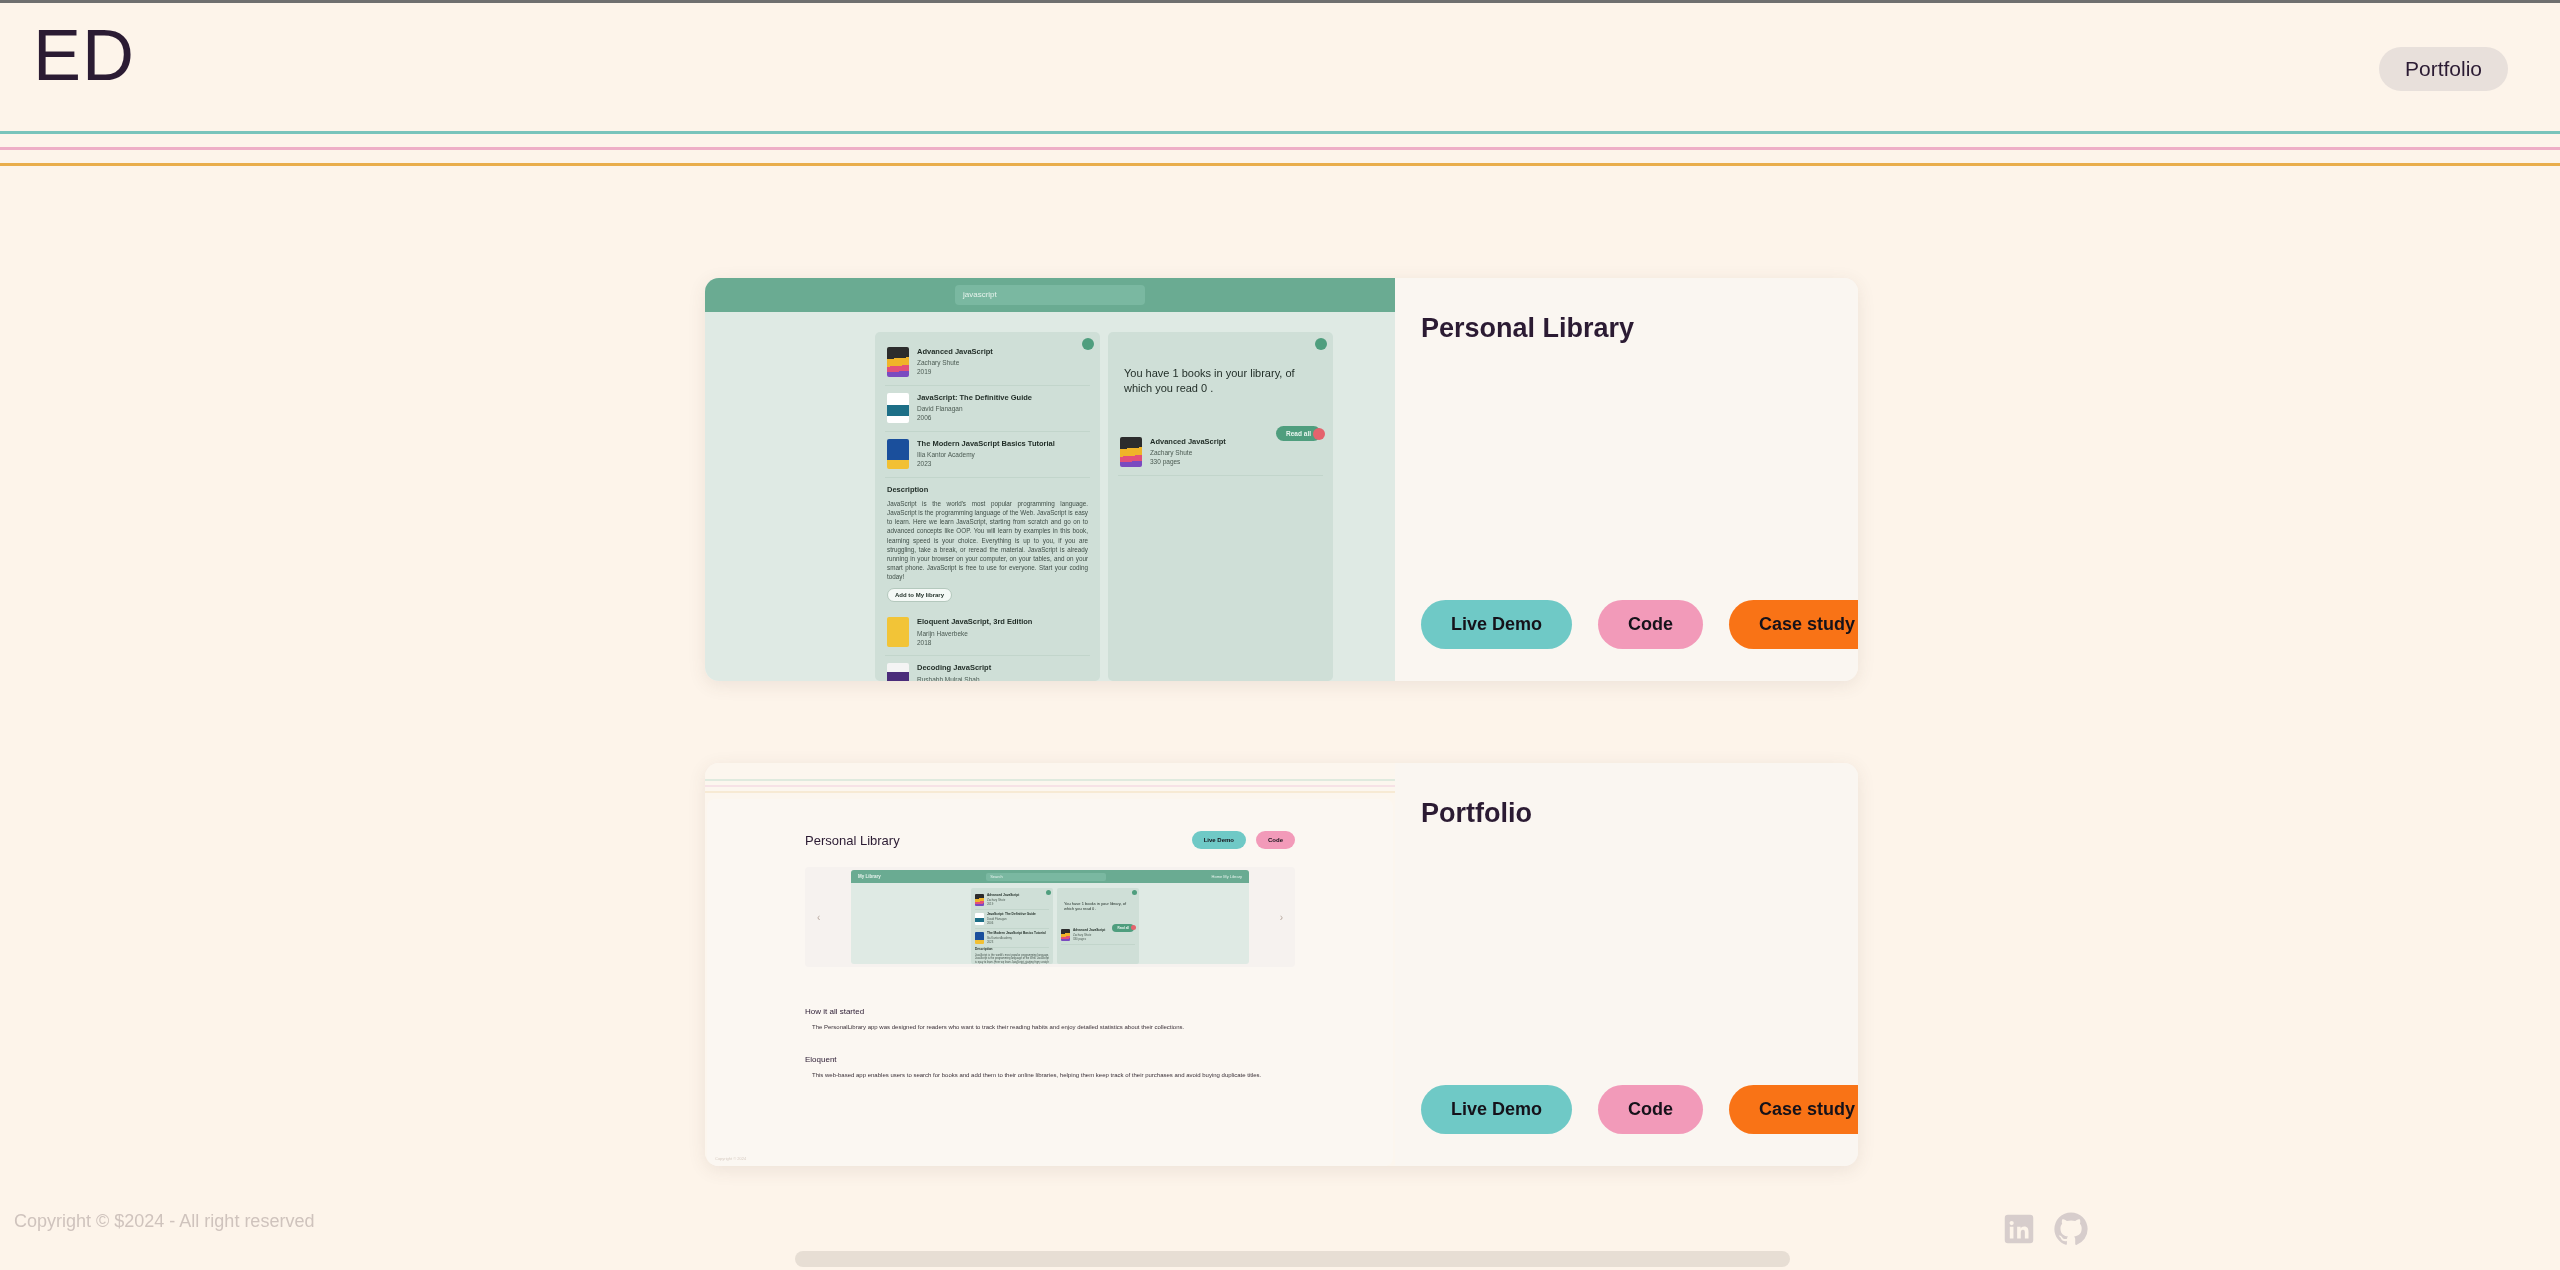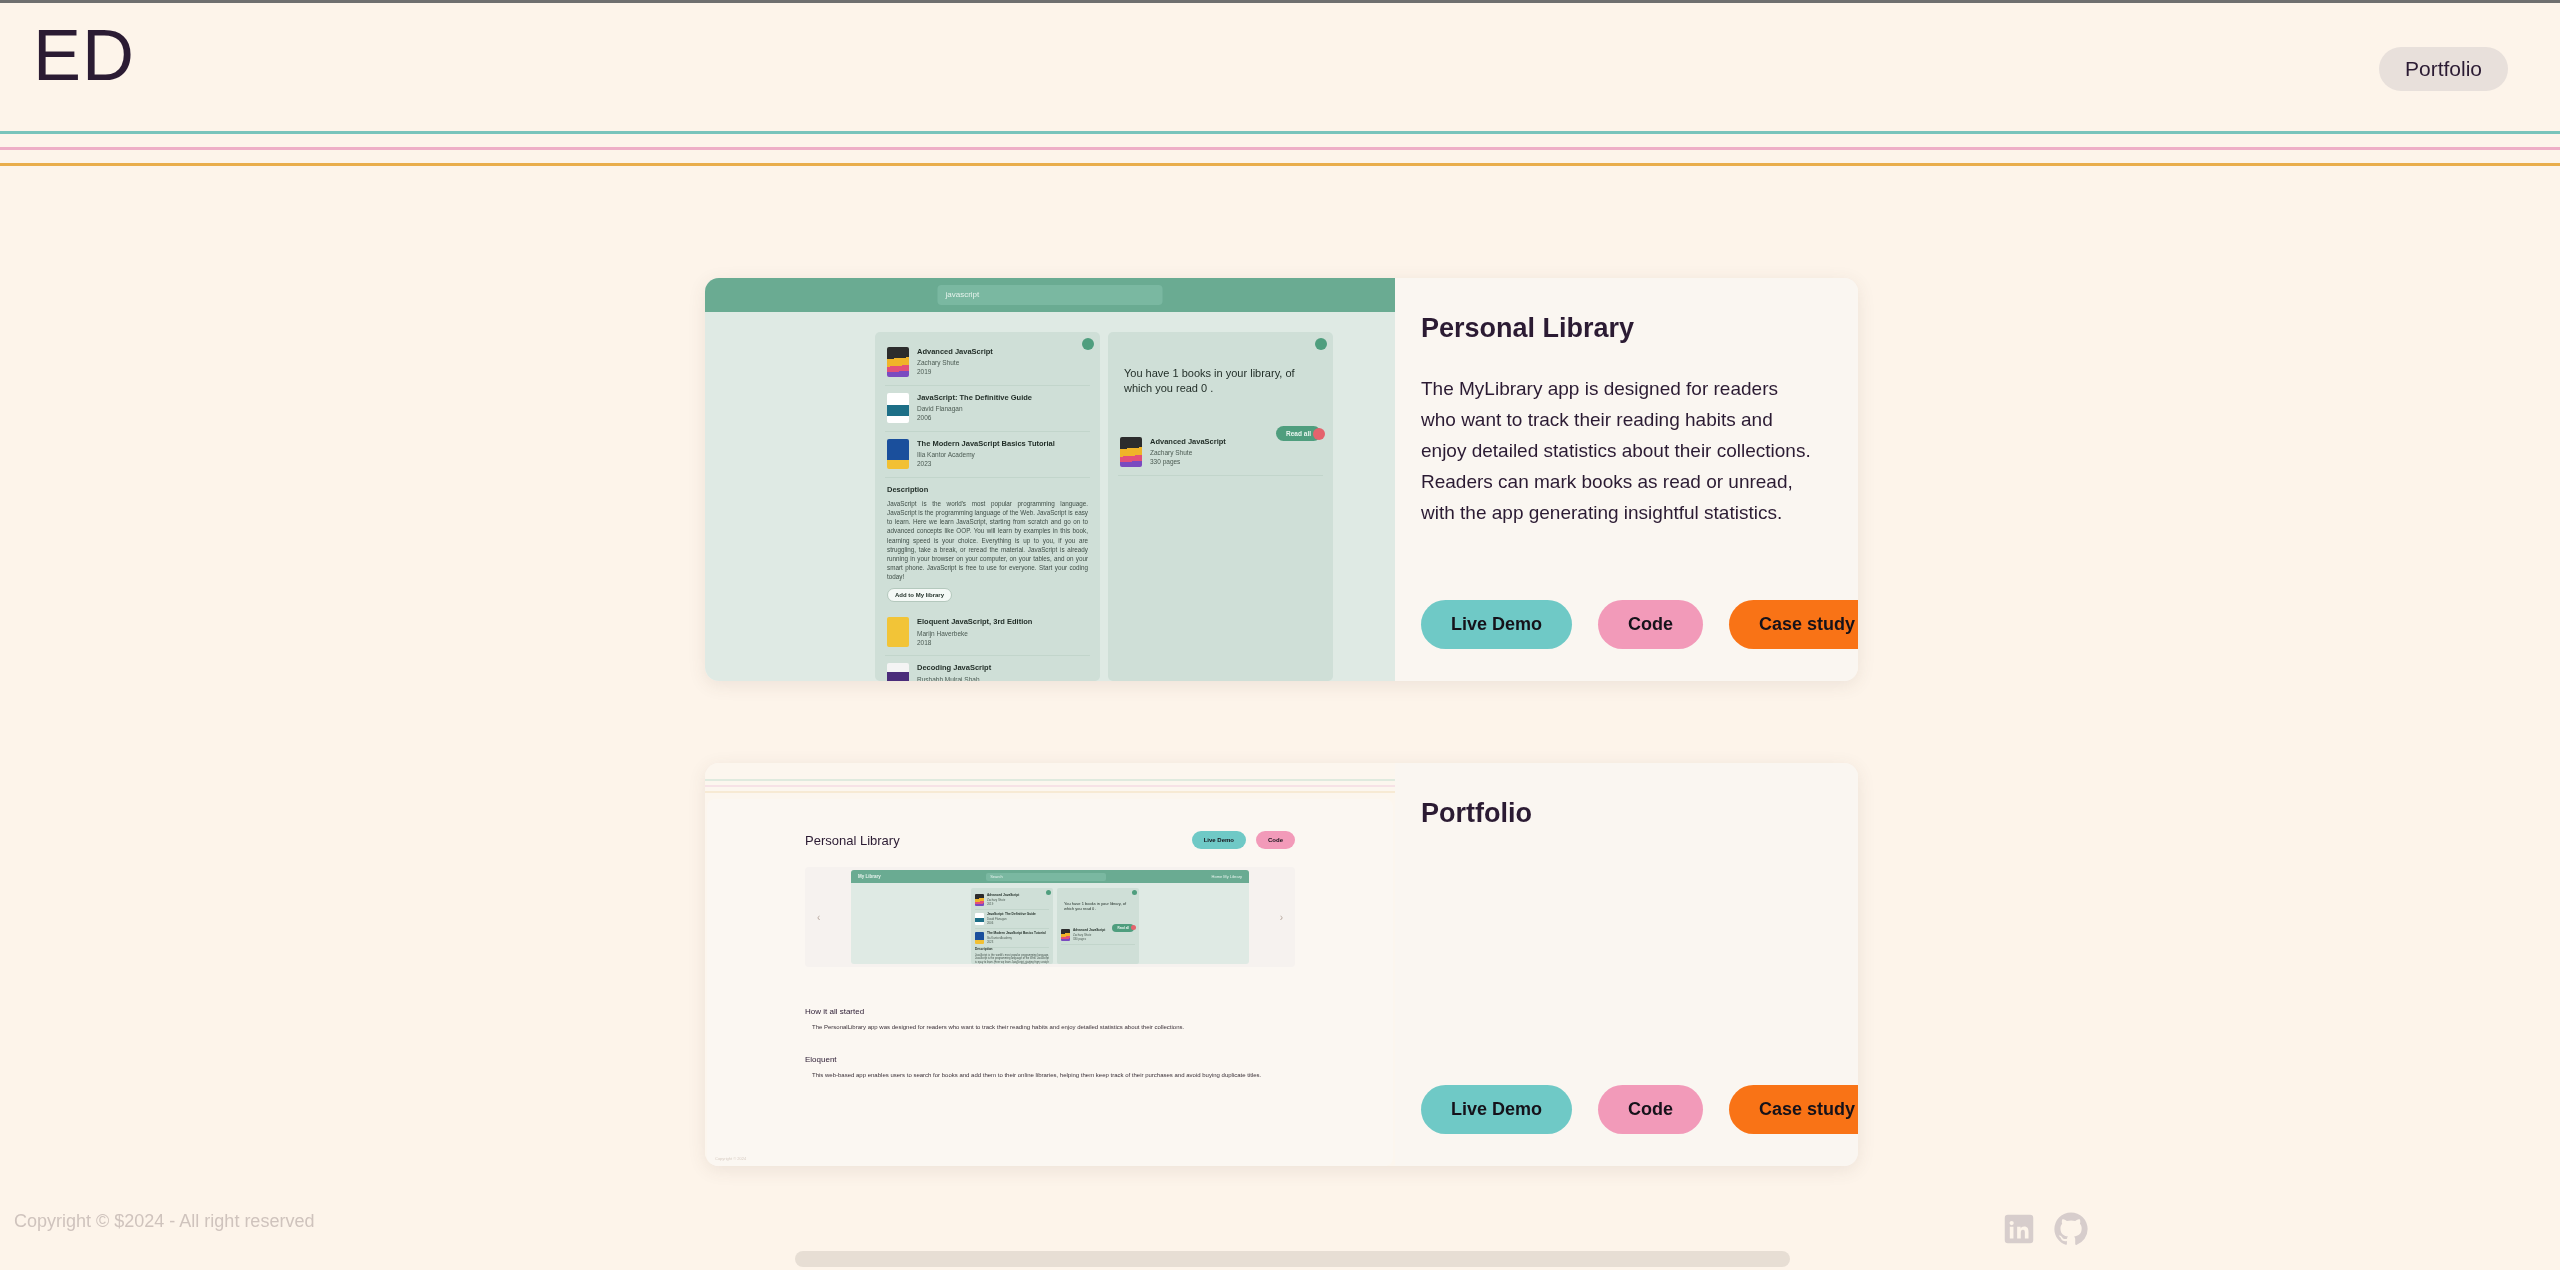--- a/index.html
+++ b/index.html
@@ -116,21 +116,21 @@
   .lib-app {
     position: absolute; inset: 0;
     background: #dfeae4;
   }
   .lib-topbar {
     position: absolute; top: 0; left: 0; right: 0; height: 34px;
     background: #6aab92;
   }
   .lib-search {
     position: absolute; top: 7px; left: 50%; transform: translateX(-50%);
-    width: 225px; height: 20px;
+    width: 190px; height: 20px;
     background: #7ab8a1; border-radius: 4px;
     font-size: 8px; color: #e6f3ec;
     padding: 5px 8px; line-height: 10px;
   }
   .lib-cols {
     position: absolute; top: 34px; left: 0; right: 0; bottom: 0;
     display: flex; gap: 8px; padding: 20px 140px 0 170px;
   }
   .lib-col {
     background: #cfdfd7; border-radius: 5px;
@@ -393,21 +393,20 @@
                 </div>
               </div>
             </div>
 
           </div>
         </div>
       </div>
 
       <div class="card-body">
         <div class="card-title">Personal Library</div>
-        <div class="card-desc">The MyLibrary app is designed for readers who want to track their reading habits and enjoy detailed statistics about their collections. Readers can mark books as read or unread, with the app generating insightful statistics.</div>
         <div class="card-actions">
           <button class="btn btn-demo">Live Demo</button>
           <button class="btn btn-code">Code</button>
           <button class="btn btn-case">Case study</button>
         </div>
       </div>
     </div>
 
     <div class="card card-2">
 

